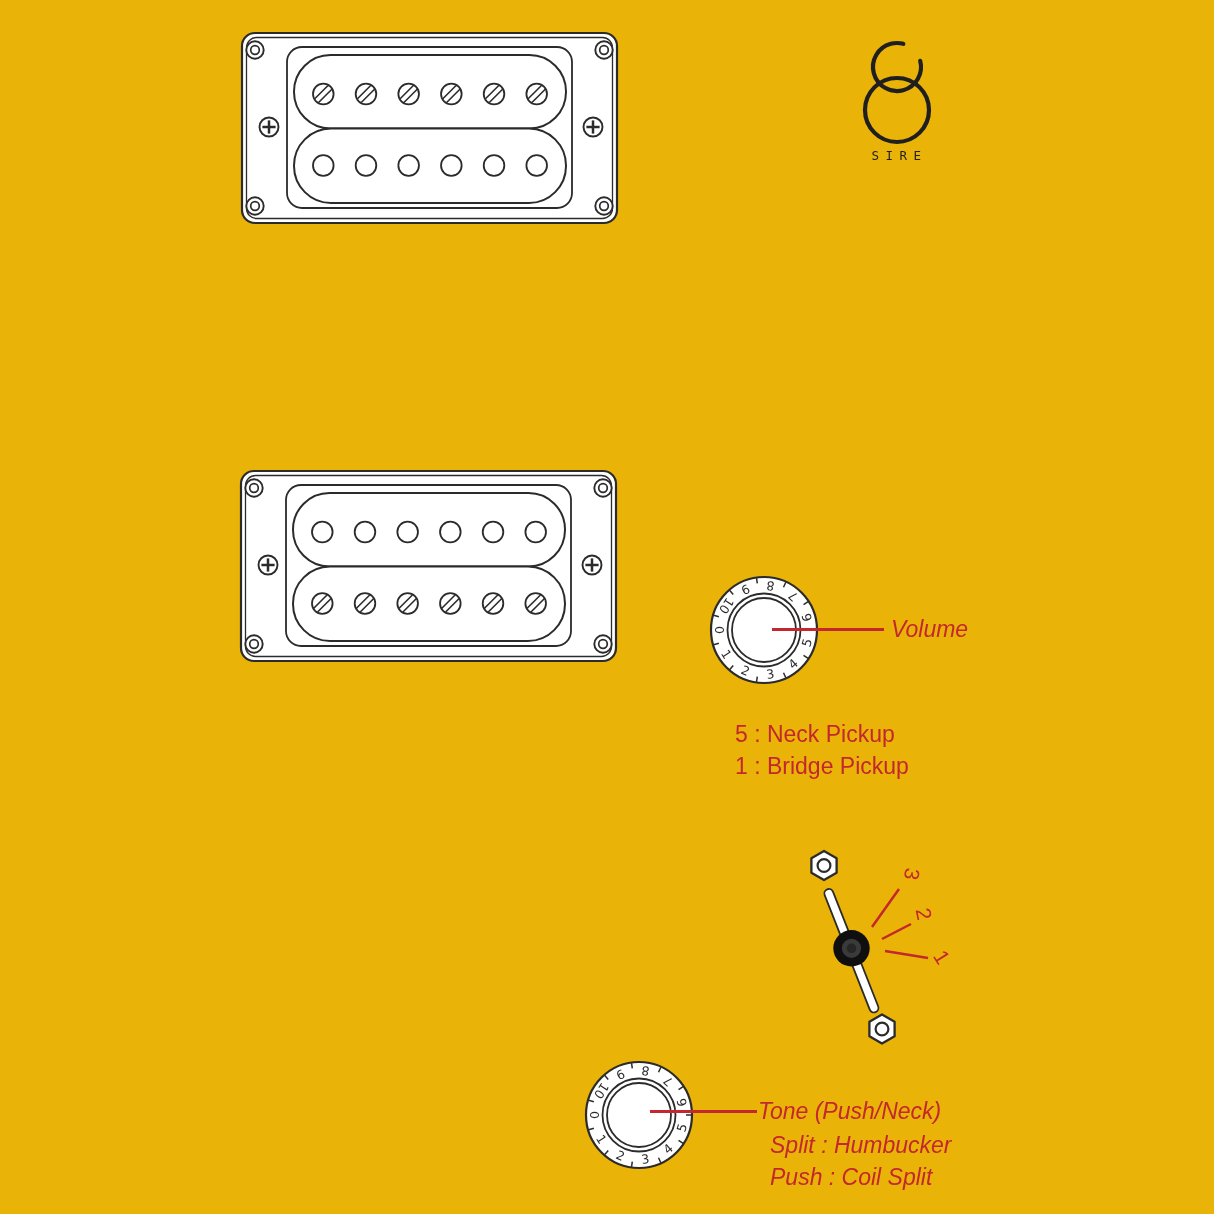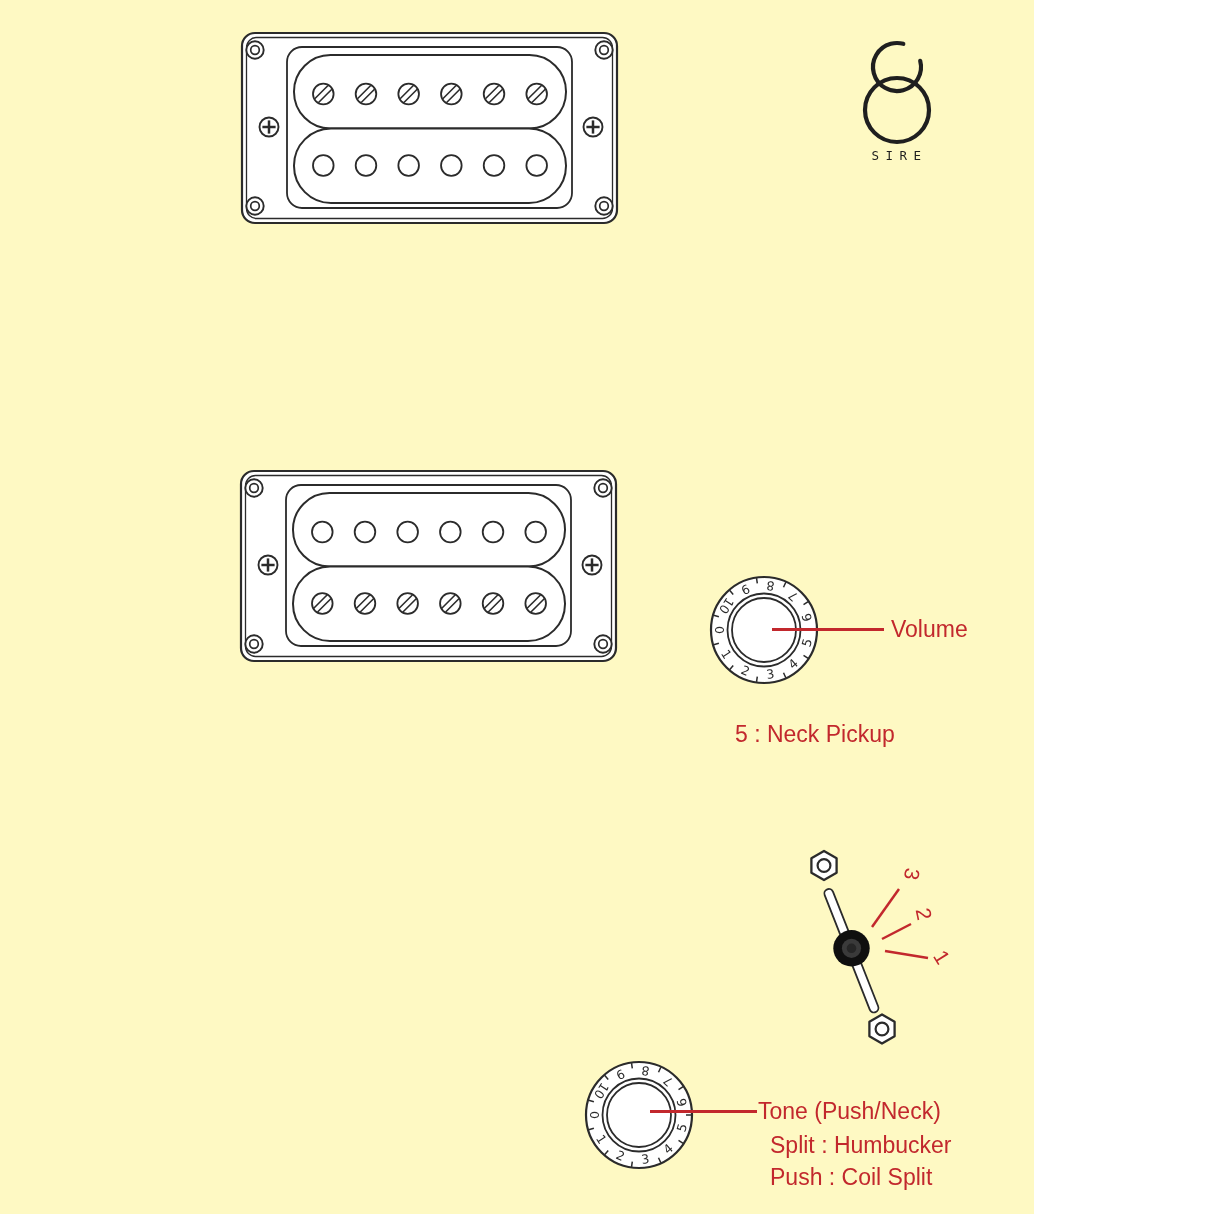--- a/index.html
+++ b/index.html
@@ -1,19 +1,19 @@
 <!DOCTYPE html>
 <html><head>
 <meta charset="utf-8">
 <style>
   html,body{margin:0;padding:0;background:#fff;}
-  .canvas{position:relative;width:1034px;height:1214px;background:#fef9c3;
+  .canvas{position:relative;width:1214px;height:1214px;background:#eab308;
           font-family:"Liberation Sans",sans-serif;overflow:hidden;}
   .abs{position:absolute;}
-  .rl{color:#c2282d;font-size:23px;white-space:nowrap;line-height:1.2;}
+  .rl{color:#c2282d;font-size:23px;white-space:nowrap;line-height:1.2;font-style:italic;}
   .leader{height:2.5px;background:#c2282d;}
   .legend div{line-height:31.5px;font-size:23px;color:#c2282d;white-space:nowrap;}
   .brand{margin-top:-2px;text-align:center;color:#1f1f1f;
          font-family:"DejaVu Sans Mono",monospace;font-size:12.5px;
          letter-spacing:6.5px;text-indent:5px;font-weight:500;}
   svg{display:block;}
 </style>
 </head>
 <body>
 
@@ -168,20 +168,21 @@
       <line x1="56" y1="103" x2="56" y2="108.5" stroke="#2b2b2b" stroke-width="1.5" transform="rotate(-220.90909090909088 56 56)"></line>
       <text x="56" y="56" transform="rotate(-204.54545454545456 56 56) translate(0 44.5)" text-anchor="middle" dominant-baseline="central" font-size="12.5" fill="#2b2b2b" font-family="DejaVu Sans, sans-serif">9</text>
       <line x1="56" y1="103" x2="56" y2="108.5" stroke="#2b2b2b" stroke-width="1.5" transform="rotate(-253.63636363636363 56 56)"></line>
       <text x="56" y="56" transform="rotate(-237.27272727272725 56 56) translate(0 44.5)" text-anchor="middle" dominant-baseline="central" font-size="12.5" fill="#2b2b2b" font-family="DejaVu Sans, sans-serif">10</text>
     </svg>
   <div class="abs leader" style="left:772px;top:628px;width:112px"></div>
   <div class="abs rl" style="left:891px;top:616px">Volume</div>
 
   <div class="abs legend" style="left:735px;top:719px">
     <div>5 : Neck Pickup</div>
+    <div>1 : Bridge Pickup</div>
   </div>
 
   <svg class="abs" style="left:795px;top:843px" width="175" height="210" viewBox="0 0 175 210">
 
     <rect x="-4.5" y="-69" width="9" height="132" rx="4.5" fill="#ffffff" stroke="#2b2b2b" stroke-width="1.8" transform="translate(57.5 110.5) rotate(-21.5)"></rect>
 
     <circle cx="56.5" cy="105.3" r="18.2" fill="#0f0f0f"></circle>
     <circle cx="56.5" cy="105.3" r="9.6" fill="#3a3a3a"></circle>
     <circle cx="56.5" cy="105.3" r="4.8" fill="#262626"></circle>
 

